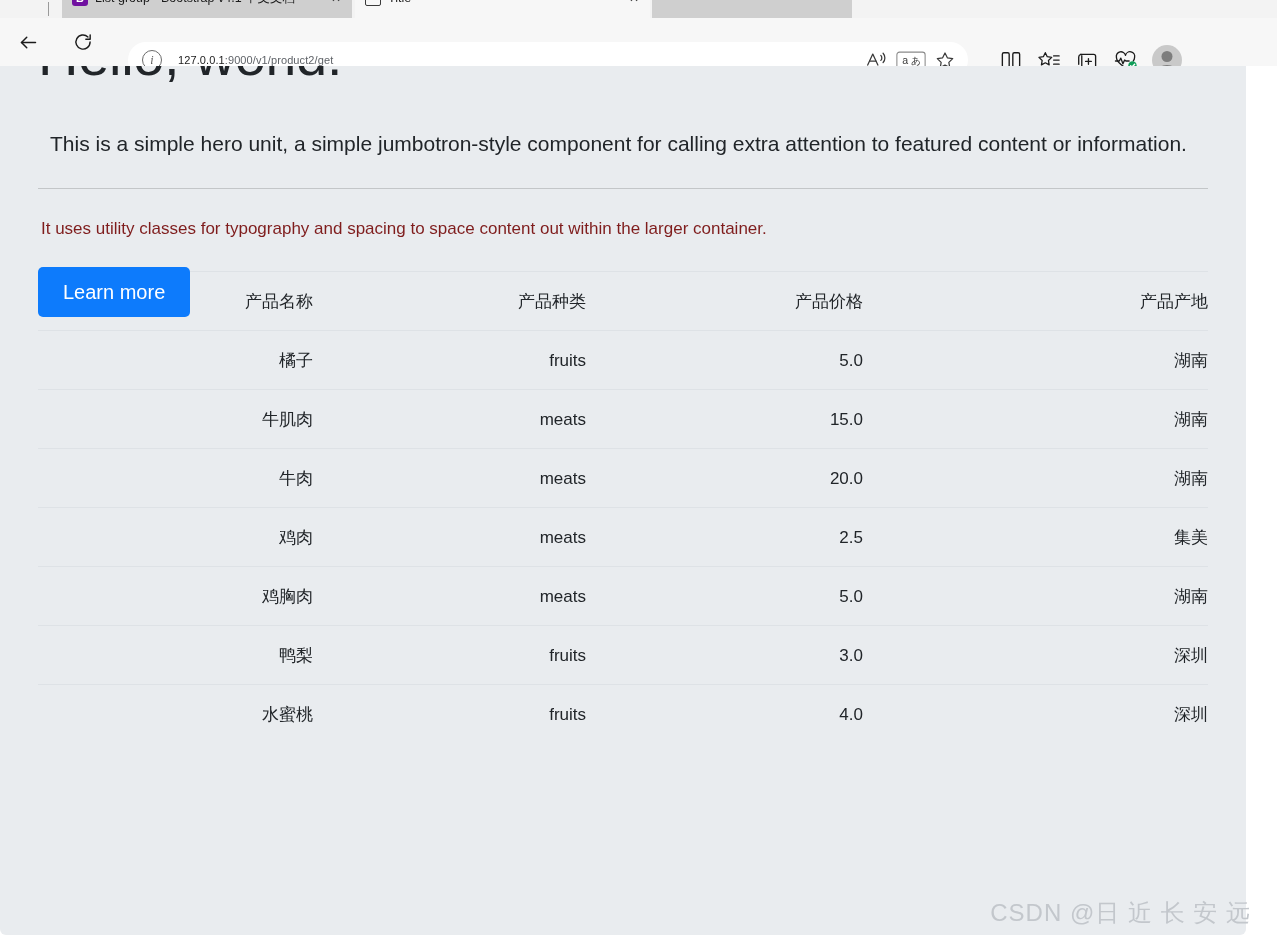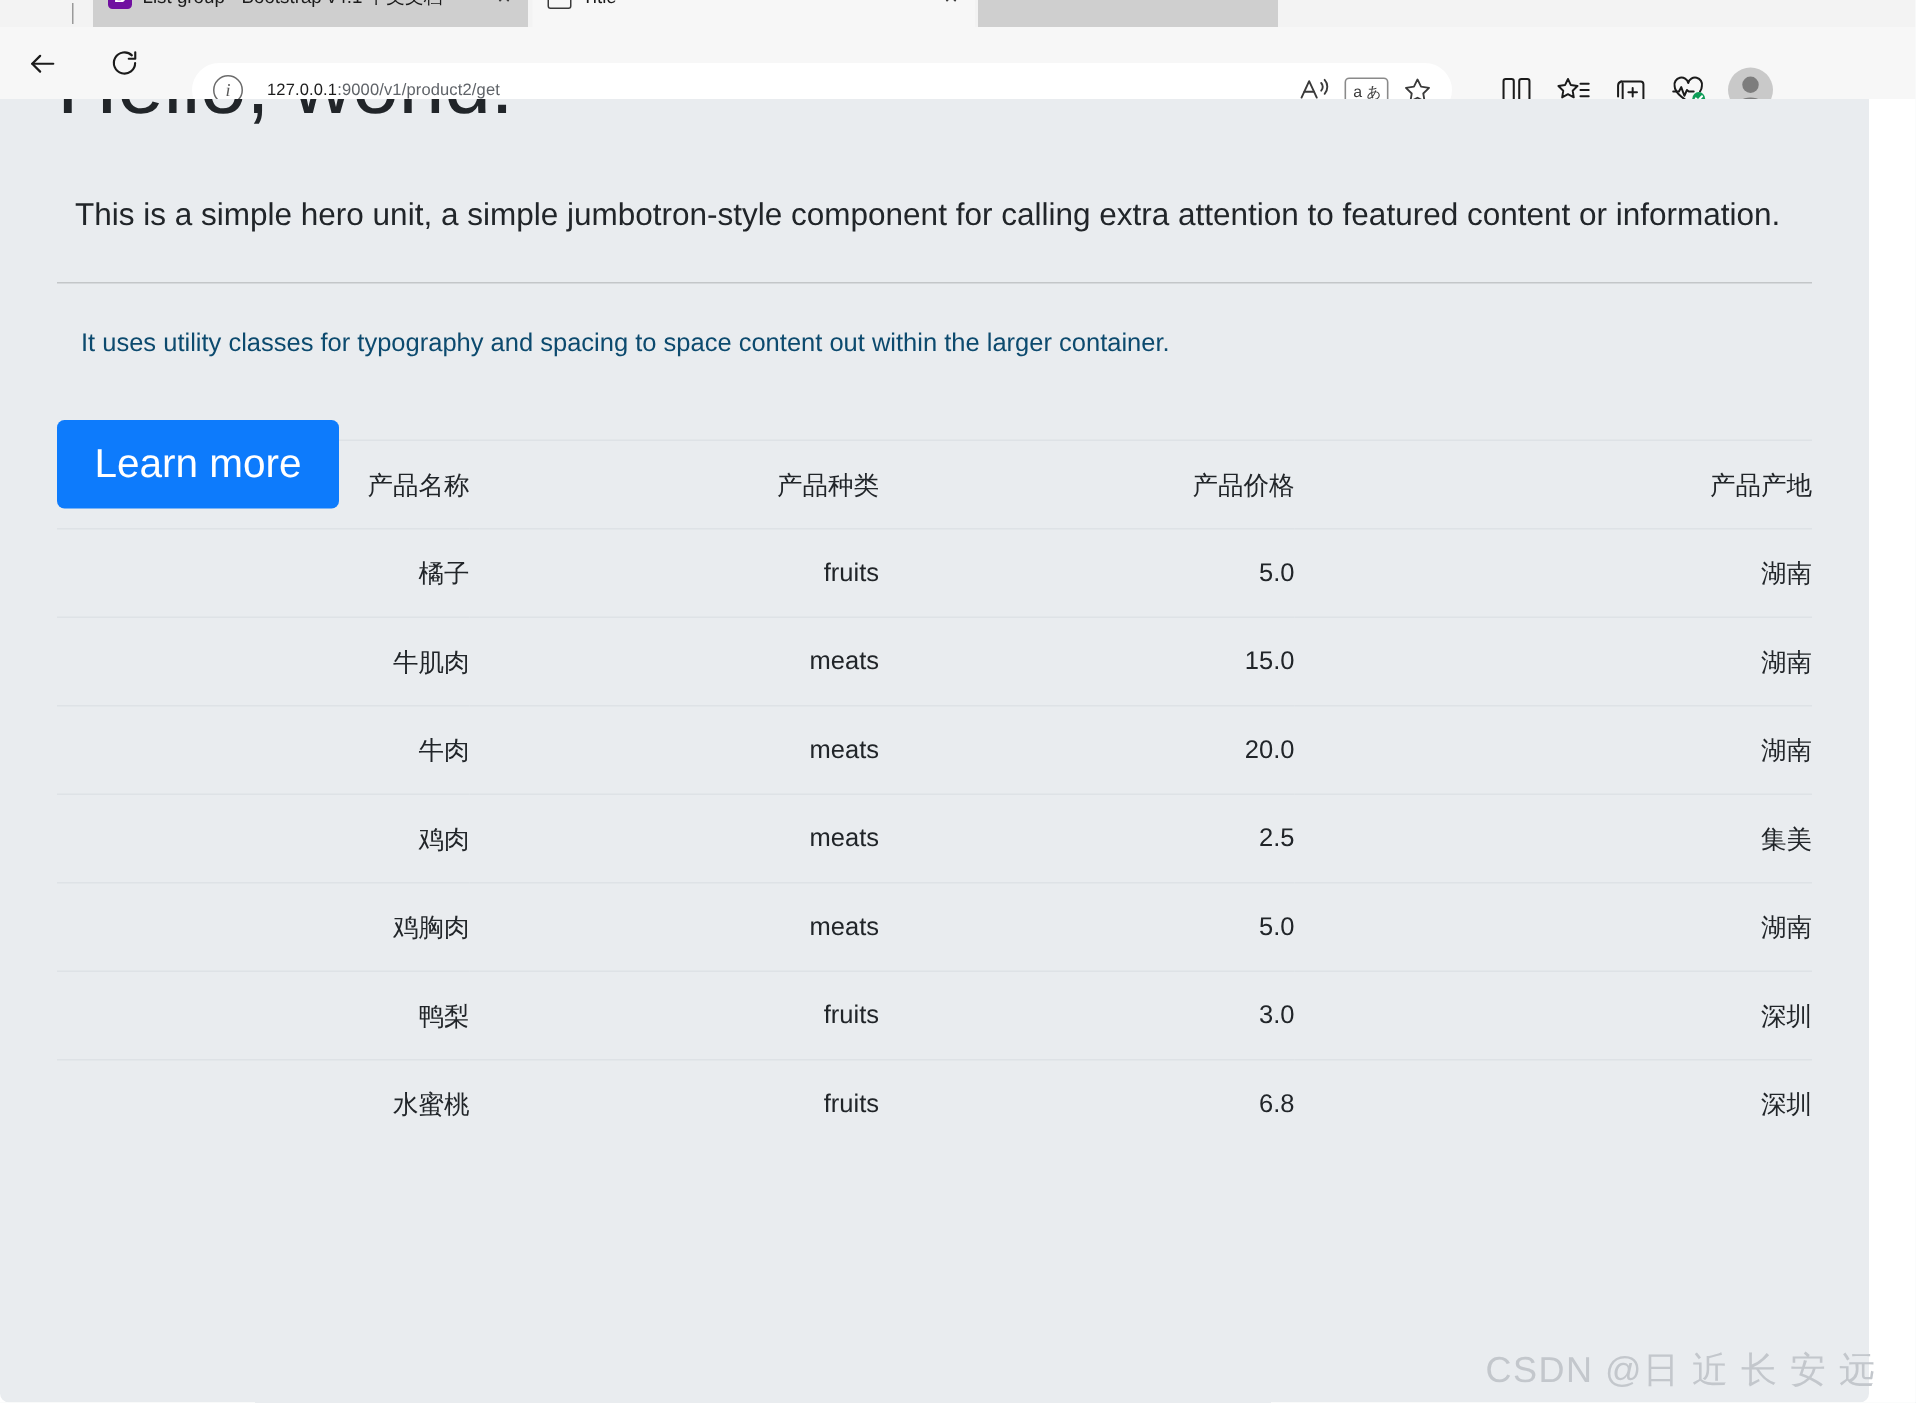--- a/index.html
+++ b/index.html
@@ -158,31 +158,31 @@
     color: #212529;
     line-height: 1.5;
     padding-top: 2px;
   }
   hr.jt-rule {
     border: 0;
     border-top: 1px solid rgba(0,0,0,.16);
     margin: 28px 0 27px 0;
   }
   .hero-note {
-    margin: 16px;
+    margin: 3px;
     font-size: 17px;
-    color: #0c4a6e;
+    color: #7f1d1d;
     line-height: 1.5;
   }
   .btn-learn {
     display: inline-block;
     margin-top: 23px;
     background: #0d7bfc;
     color: #ffffff;
-    font-size: 27px;
+    font-size: 20px;
     padding: 13px 25px;
     border: none;
     border-radius: 5px;
     line-height: 1.22;
     cursor: pointer;
     font-family: "Liberation Sans", sans-serif;
   }
 
   
   .ptable {
@@ -376,21 +376,21 @@
               </tr>
               <tr>
                 <td>鸭梨</td>
                 <td>fruits</td>
                 <td>3.0</td>
                 <td>深圳</td>
               </tr>
               <tr>
                 <td>水蜜桃</td>
                 <td>fruits</td>
-                <td>6.8</td>
+                <td>4.0</td>
                 <td>深圳</td>
               </tr>
             </tbody>
         </table>
 
       </div>
     </div>
 
     <div class="scroll-track">
       <div class="scroll-thumb"></div>

